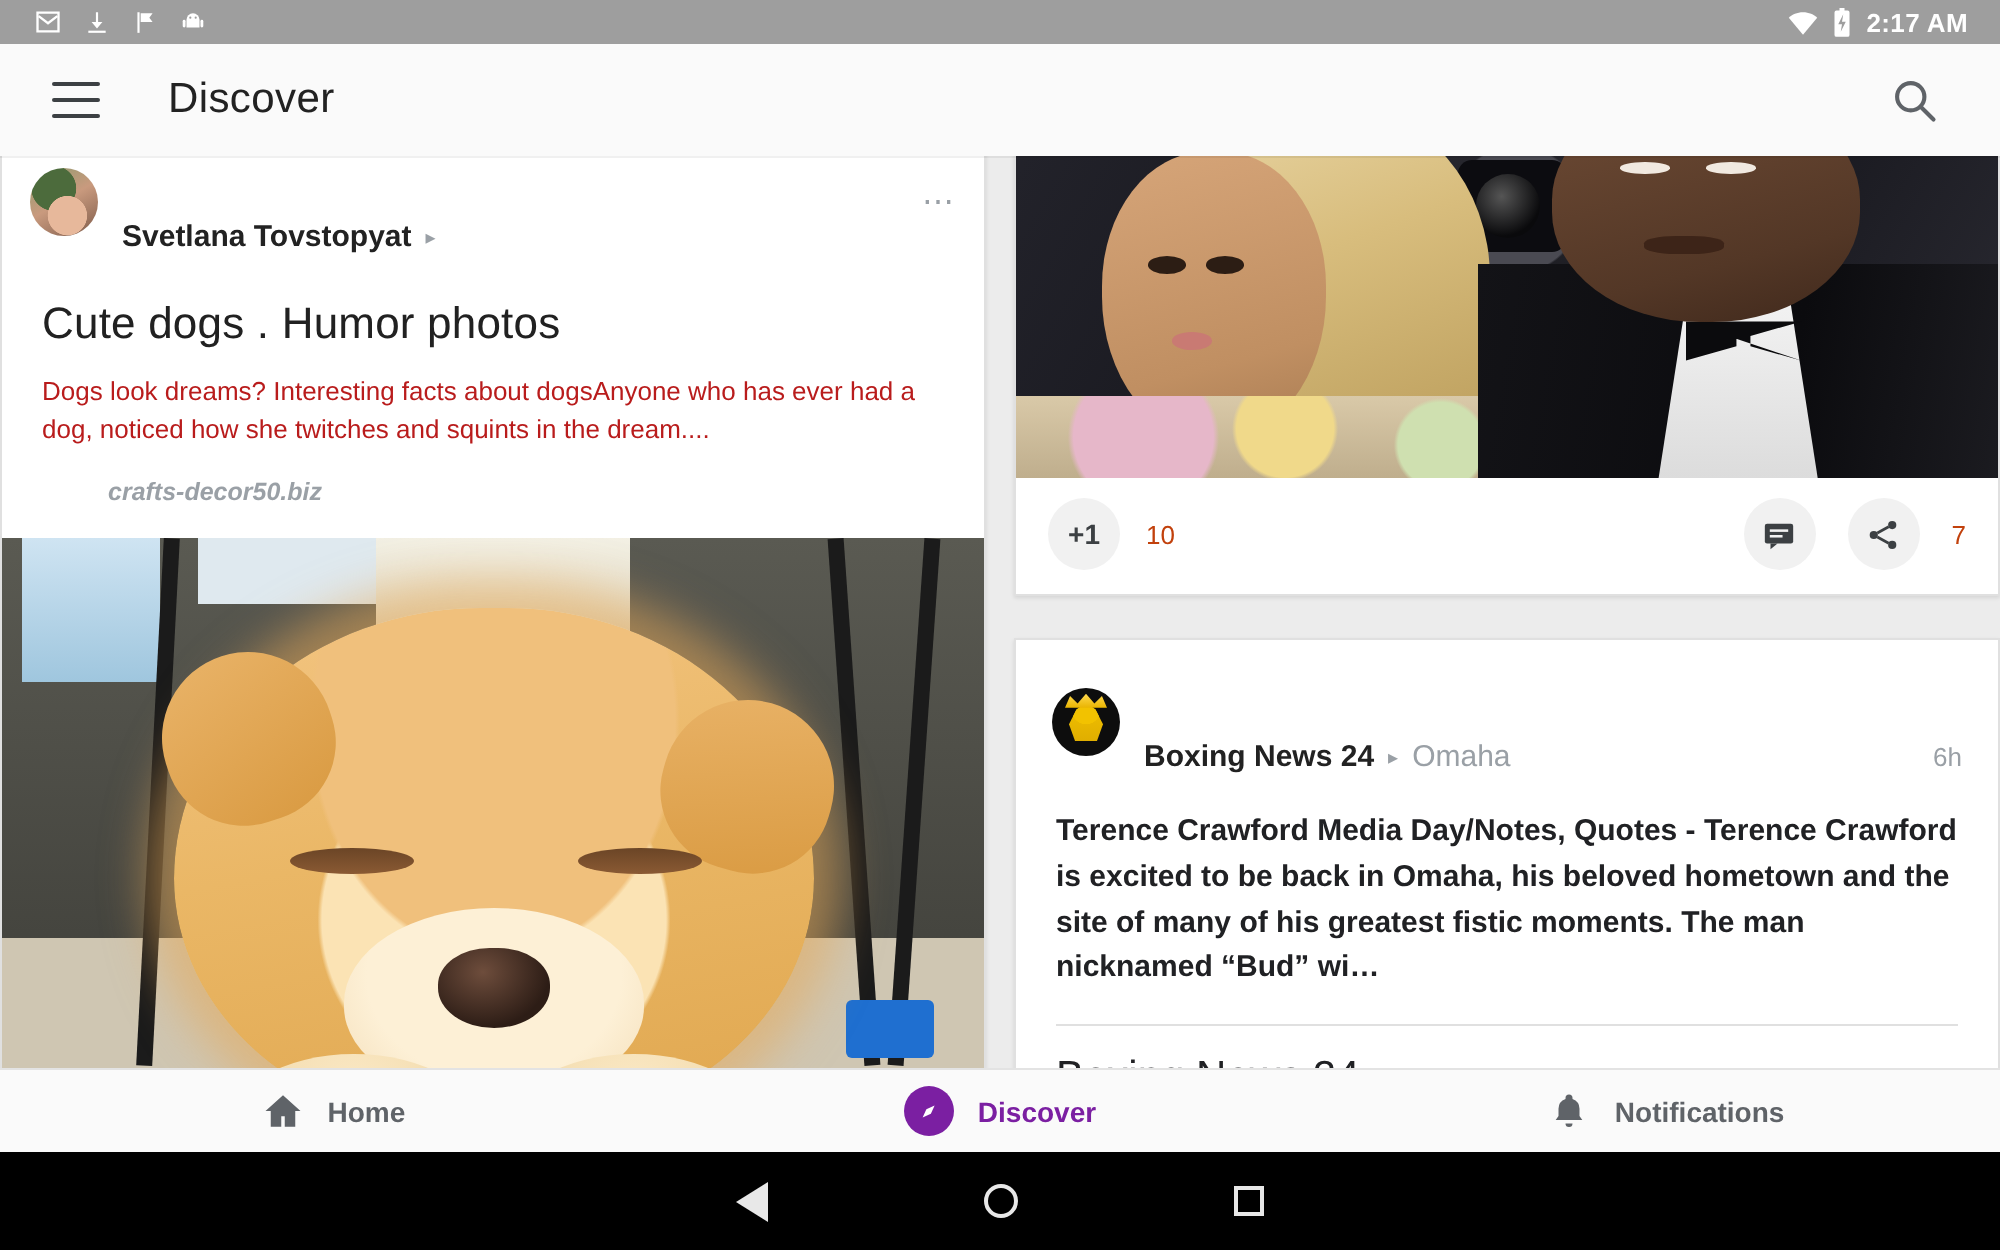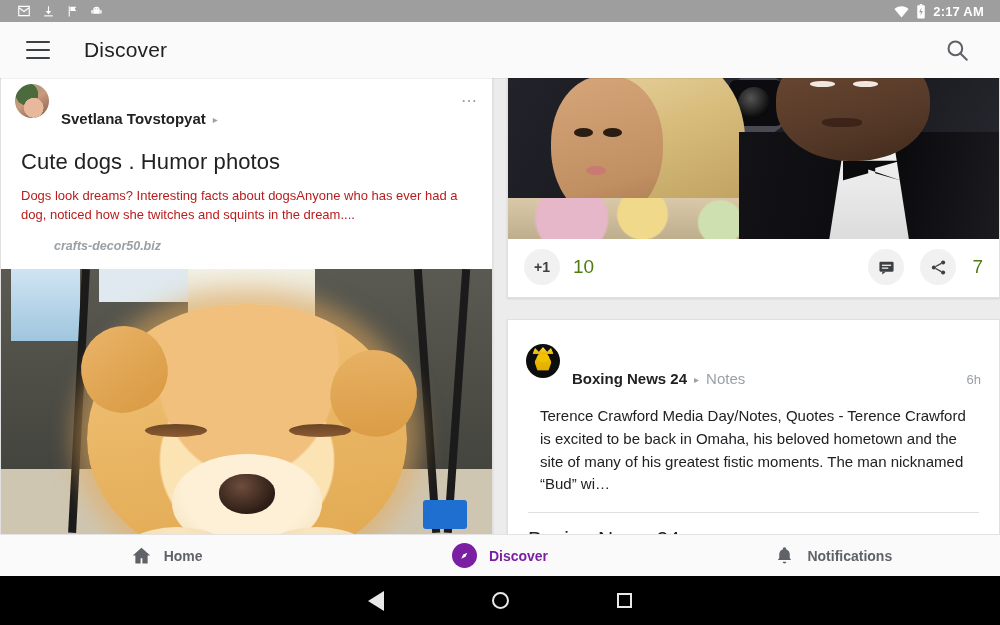--- a/index.html
+++ b/index.html
@@ -170,25 +170,25 @@
     background:linear-gradient(165deg,#6e4b35 0%,#533726 70%,#40291c 100%);}
   .meye{position:absolute;top:30%;width:16%;height:5%;border-radius:50%;background:#f1e9e0;}
   .meye.l{left:22%;} .meye.r{left:50%;}
   .mmouth{position:absolute;left:30%;top:62%;width:26%;height:8%;border-radius:40%;background:#3d2418;}
 
   
   .actions { display:flex; align-items:center; padding:10px 16px 12px 16px; }
   .pill { width:36px; height:36px; border-radius:50%; background:#f1f1f1;
     display:flex; align-items:center; justify-content:center; cursor:pointer; }
   .plusone { font-size:14px; font-weight:bold; color:#3c4043; }
-  .count { font-size:19px; color:#4d7c0f; margin-left:13px; }
+  .count { font-size:13px; color:#c2410c; margin-left:13px; }
   .act-right { margin-left:auto; display:flex; align-items:center; gap:16px; }
 
   
-  .post-body { font-size:15px; line-height:1.52; color:#202124; padding:14px 20px 16px 32px; }
+  .post-body { font-size:15px; line-height:1.52; color:#202124; padding:14px 20px 16px 20px;font-weight:bold; }
   .divider { height:1px; background:#e0e0e0; margin:0 20px; }
   .link-title { font-size:21px; color:#202124; padding:14px 20px 0 20px; }
 
   
   .bottomnav {
     position:absolute; top:534px; left:0; width:1000px; height:42px;
     background:#fafafa; display:flex; align-items:center;
     border-top:1px solid #e3e3e3; z-index:30;
   }
   .navitem { flex:1; display:flex; align-items:center; justify-content:center; gap:12px; cursor:pointer;font-weight:bold; }
@@ -357,21 +357,21 @@
           </div>
         </div>
       </div>
 
       <div class="card">
         <div class="post-head" style="padding:14px 18px 4px 18px;">
           <div class="avatar av-boxing"></div>
           <div class="head-txt">
             <span class="author">Boxing News 24</span>
             <span class="tri">▸</span>
-            <span class="visibility">Notes</span>
+            <span class="visibility">Omaha</span>
             <span class="time">6h</span>
           </div>
         </div>
         <div class="post-body">Terence Crawford Media Day/Notes, Quotes - Terence Crawford is excited to be back in Omaha, his beloved hometown and the site of many of his greatest fistic moments. The man nicknamed “Bud” wi…</div>
         <div class="divider"></div>
         <div class="link-title">Boxing News 24</div>
         <div style="height:40px"></div>
       </div>
 
     </div>

